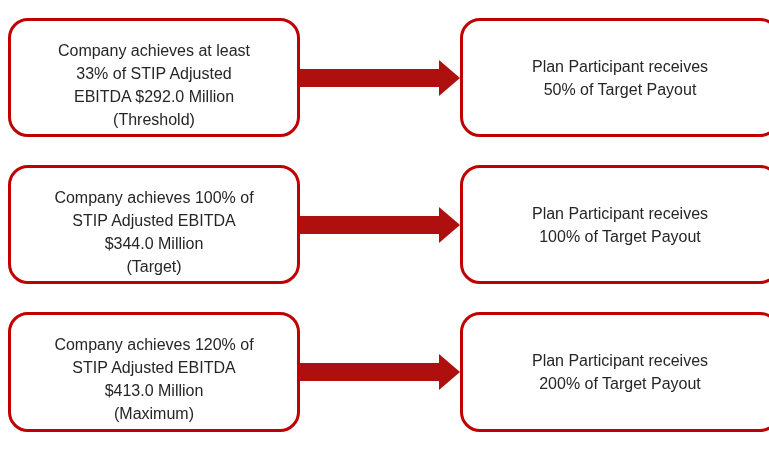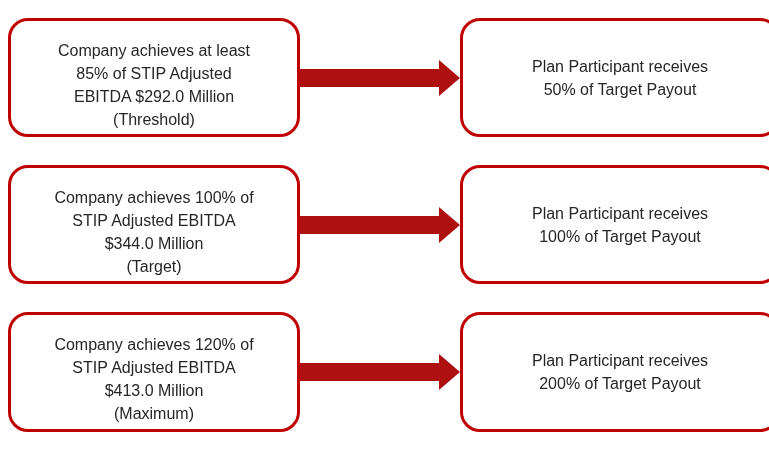--- a/index.html
+++ b/index.html
@@ -65,21 +65,21 @@
   }
 </style>
 </head>
 <body>
 
 <div class="canvas">
 
   <div class="row row-1">
     <div class="box box-left">
       <div class="box-text">Company achieves at least
-85% of STIP Adjusted
+33% of STIP Adjusted
 EBITDA $292.0 Million
 (Threshold)</div>
     </div>
     <svg class="arrow" width="160" height="36" viewBox="0 0 160 36" aria-hidden="true">
       <rect x="0" y="9" width="139" height="18" fill="#AE0F0F"></rect>
       <polygon points="139,0 160,18 139,36" fill="#AE0F0F"></polygon>
     </svg>
     <div class="box box-right">
       <div class="box-text">Plan Participant receives
 50% of Target Payout</div>

